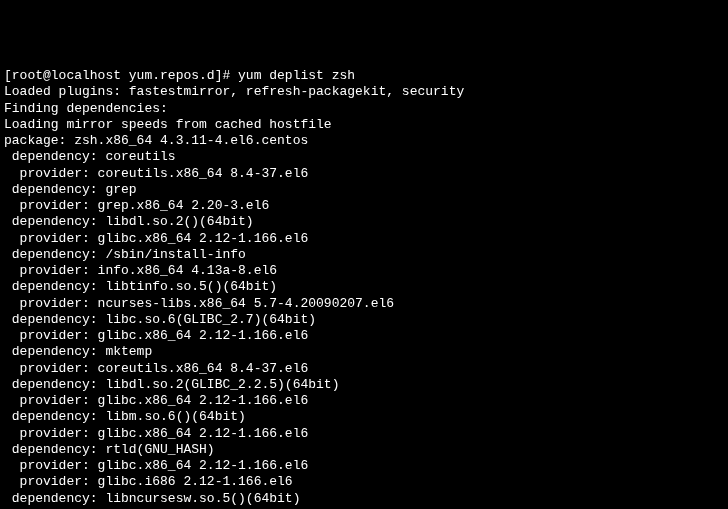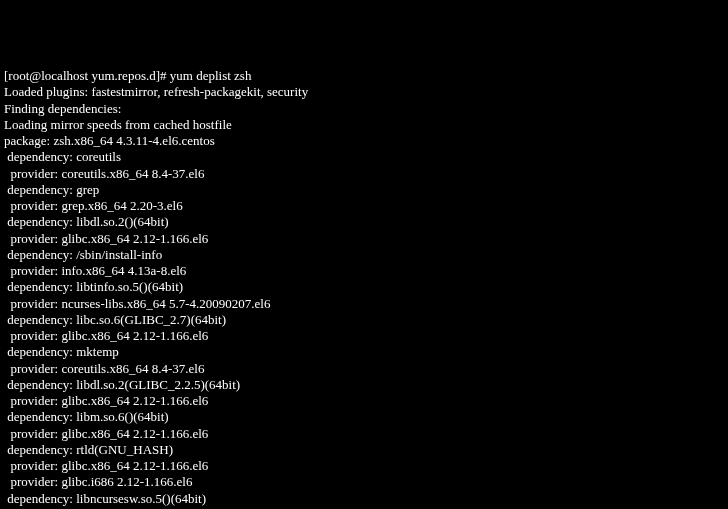--- a/index.html
+++ b/index.html
@@ -14,21 +14,20 @@
       font-size: 13px;
       line-height: 1.25;
       padding: 3px 4px;
       width: 728px;
       height: 509px;
       overflow: hidden;
       white-space: pre;
     }
     .line {
       display: block;
-      font-family: Liberation Serif, serif;
     }
   </style>
 </head>
 <body>
 
 
 
 <div id="terminal"><span class="line">[root@localhost yum.repos.d]# yum deplist zsh</span><span class="line">Loaded plugins: fastestmirror, refresh-packagekit, security</span><span class="line">Finding dependencies:</span><span class="line">Loading mirror speeds from cached hostfile</span><span class="line">package: zsh.x86_64 4.3.11-4.el6.centos</span><span class="line"> dependency: coreutils</span><span class="line">  provider: coreutils.x86_64 8.4-37.el6</span><span class="line"> dependency: grep</span><span class="line">  provider: grep.x86_64 2.20-3.el6</span><span class="line"> dependency: libdl.so.2()(64bit)</span><span class="line">  provider: glibc.x86_64 2.12-1.166.el6</span><span class="line"> dependency: /sbin/install-info</span><span class="line">  provider: info.x86_64 4.13a-8.el6</span><span class="line"> dependency: libtinfo.so.5()(64bit)</span><span class="line">  provider: ncurses-libs.x86_64 5.7-4.20090207.el6</span><span class="line"> dependency: libc.so.6(GLIBC_2.7)(64bit)</span><span class="line">  provider: glibc.x86_64 2.12-1.166.el6</span><span class="line"> dependency: mktemp</span><span class="line">  provider: coreutils.x86_64 8.4-37.el6</span><span class="line"> dependency: libdl.so.2(GLIBC_2.2.5)(64bit)</span><span class="line">  provider: glibc.x86_64 2.12-1.166.el6</span><span class="line"> dependency: libm.so.6()(64bit)</span><span class="line">  provider: glibc.x86_64 2.12-1.166.el6</span><span class="line"> dependency: rtld(GNU_HASH)</span><span class="line">  provider: glibc.x86_64 2.12-1.166.el6</span><span class="line">  provider: glibc.i686 2.12-1.166.el6</span><span class="line"> dependency: libncursesw.so.5()(64bit)</span><span class="line">  provider: ncurses-libs.x86_64 5.7-4.20090207.el6</span></div>
 
 

